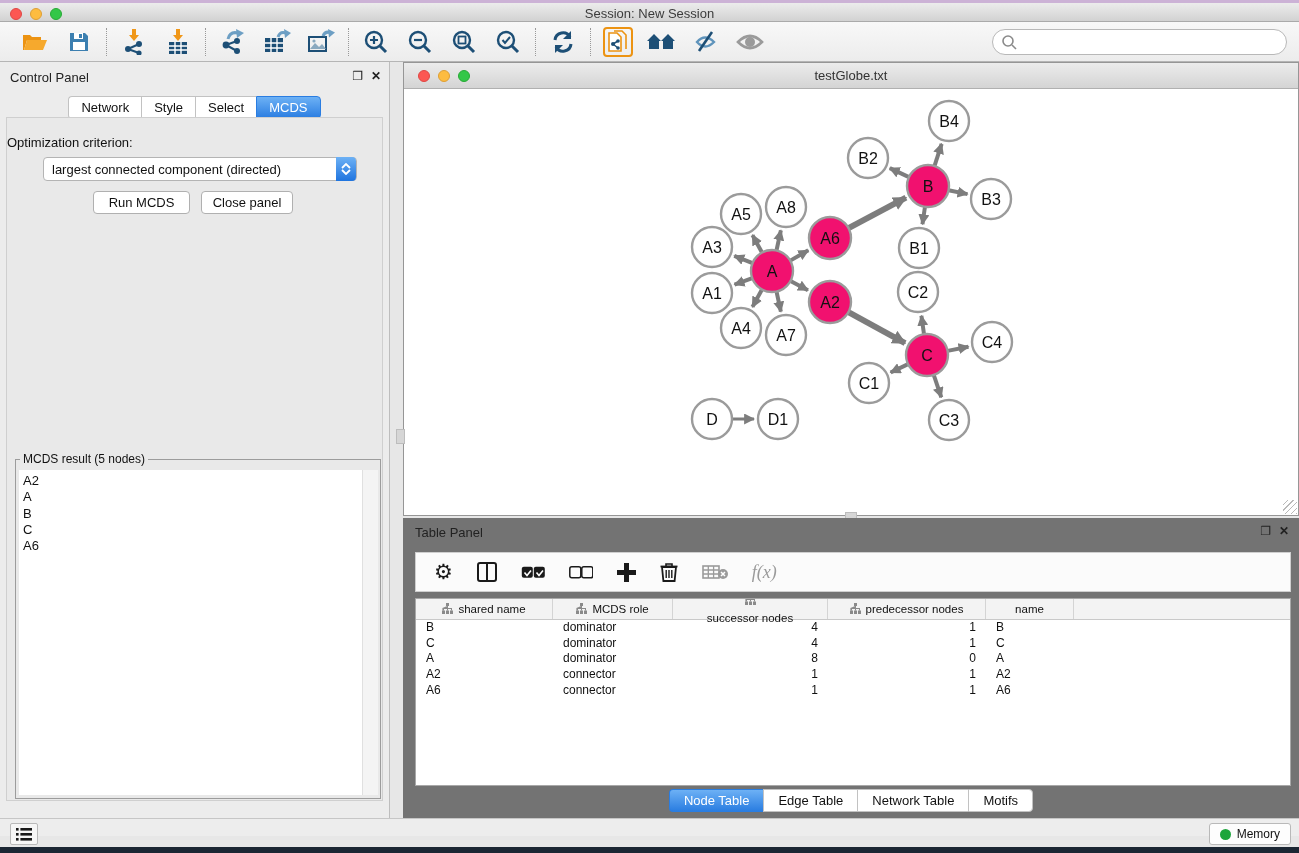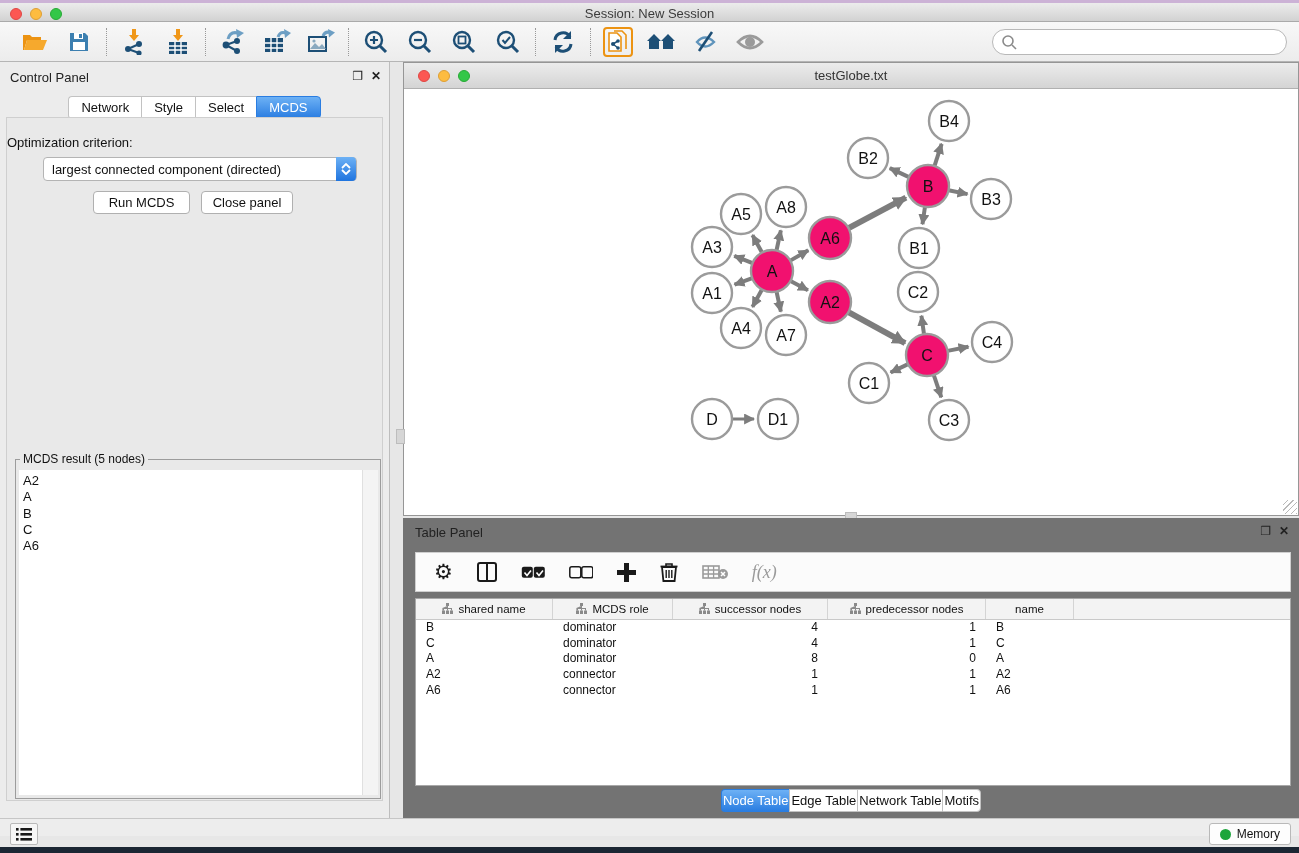--- a/index.html
+++ b/index.html
@@ -76,21 +76,21 @@
   .tp-toolbar .tpicon { display:flex; align-items:center; justify-content:center; cursor:pointer; }
   .glyph { font-size:17px; color:#1a1a1a; }
   .fx { font-family:"Liberation Serif", serif; font-style:italic; font-size:18px; color:#9a9a9a; }
   .datatable { position:absolute; top:80px; left:12px; width:876px; height:188px; background:#fff; border:1px solid #a8a8a8; overflow:hidden; }
   .thead { display:flex; height:21px; background:#f3f3f3; border-bottom:1px solid #c9c9c9; }
   .th { display:flex; align-items:center; justify-content:center; gap:5px; font-size:11.5px; color:#111;
     border-right:1px solid #d4d4d4; cursor:pointer; }
   .trow { display:flex; height:15.7px; font-size:12px; color:#111; }
   .td { padding:0 10px; white-space:nowrap; overflow:hidden; line-height:15.7px; }
   .tp-tabs { position:absolute; top:271px; left:0; width:100%; display:flex; justify-content:center; }
-  .tp-tabs .tab { padding:3px 1px;text-align:right; }
+  .tp-tabs .tab { padding:3px 14px;text-align:right; }
 
   
   .statusbar { position:absolute; left:0; top:818px; width:1299px; height:18px; background:#ededed; border-top:1px solid #c6c6c6; }
   .list-btn { position:absolute; left:10px; top:4px; width:28px; height:22px; background:#f6f6f6;
     border:1px solid #b9b9b9; border-radius:2px; display:flex; align-items:center; justify-content:center; cursor:pointer; }
   .memory-btn { position:absolute; right:8px; top:4px; height:22px; background:#fdfdfd; border:1px solid #b9b9b9;
     border-radius:3px; display:flex; align-items:center; gap:6px; padding:0 10px; font-size:12px; color:#111; cursor:pointer; }
   .memdot { width:11px; height:11px; border-radius:50%; background:#1ca53b; }
   .desktop-strip { position:absolute; left:0; top:847px; width:1299px; height:6px; background:#1b2633; }
 </style>
@@ -509,21 +509,21 @@
                 <rect x="8" y="7.5" width="3" height="3.5"></rect>
                 <path d="M5.2 3 h0.8 v2 h-4.6 v2.5 h-1 v-2.5 h-0.0 z"></path>
                 <rect x="1" y="5" width="9" height="1"></rect>
                 <rect x="1" y="5" width="1" height="2.5"></rect>
                 <rect x="5" y="3" width="1" height="4.5"></rect>
                 <rect x="9" y="5" width="1" height="2.5"></rect>
               </g>
             </svg></span>
           <span>MCDS role</span>
         </div>
-        <div class="th" style="width: 155px;">
+        <div class="th" style="width: 155px; flex-direction: column;">
           <span><svg width="11" height="11" viewBox="0 0 11 11">
               <g fill="#8a8a8a">
                 <rect x="4" y="0" width="3" height="3"></rect>
                 <rect x="0" y="7.5" width="3" height="3.5"></rect>
                 <rect x="4" y="7.5" width="3" height="3.5"></rect>
                 <rect x="8" y="7.5" width="3" height="3.5"></rect>
                 <path d="M5.2 3 h0.8 v2 h-4.6 v2.5 h-1 v-2.5 h-0.0 z"></path>
                 <rect x="1" y="5" width="9" height="1"></rect>
                 <rect x="1" y="5" width="1" height="2.5"></rect>
                 <rect x="5" y="3" width="1" height="4.5"></rect>

